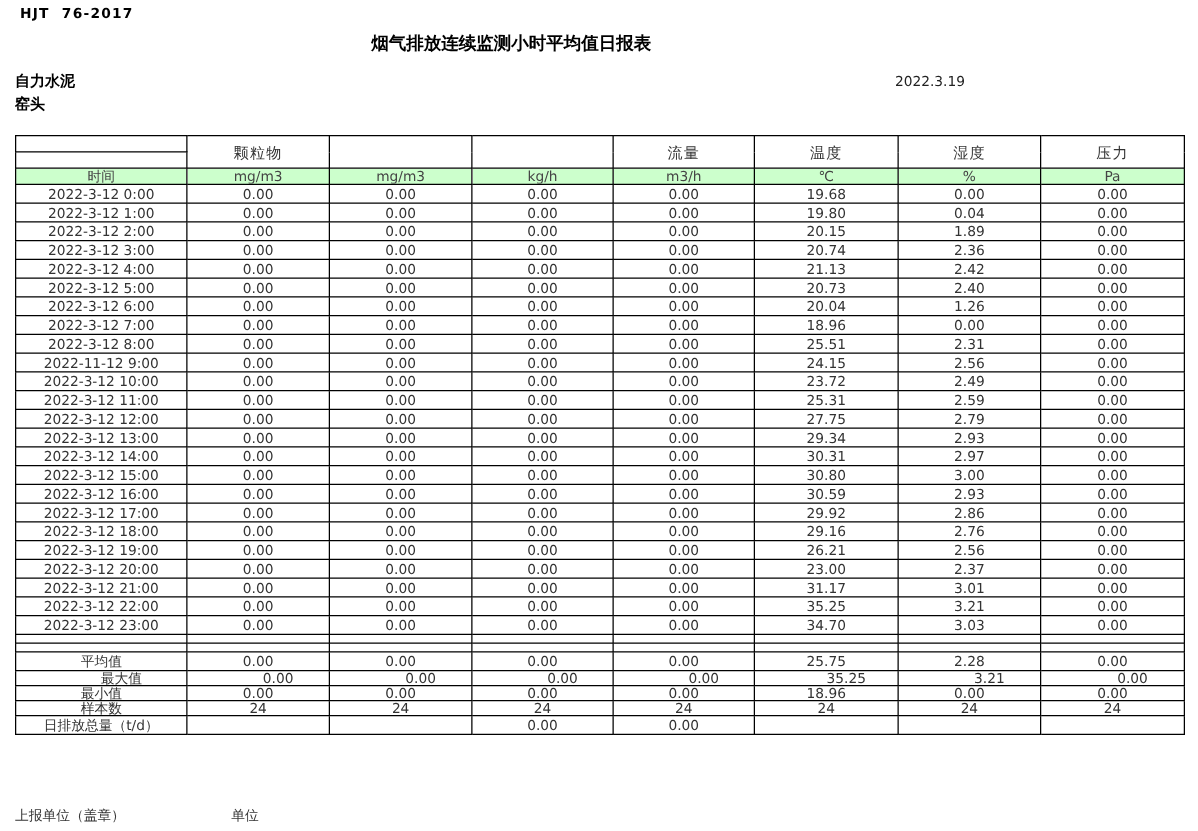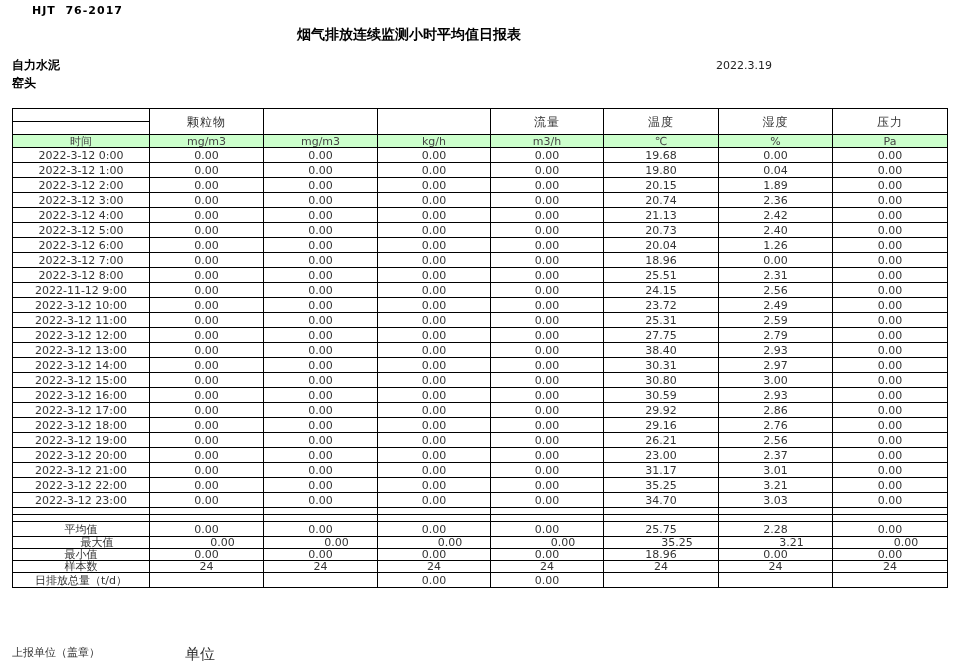--- a/index.html
+++ b/index.html
@@ -3,21 +3,21 @@
 <meta charset="utf-8">
 <style>
   * { margin:0; padding:0; box-sizing:border-box; }
   html,body { background:#ffffff; }
   body {
     width:958px; height:665px; position:relative; overflow:hidden;
     font-family:"DejaVu Sans","Liberation Sans",sans-serif; color:#222;
   }
   .std {
     position:absolute; left:16px; top:4px; font-size:11px; font-weight:bold;
-    color:#000; white-space:pre; letter-spacing:1px;margin-left:16px;
+    color:#000; white-space:pre; letter-spacing:1px;
   }
   .title {
     position:absolute; left:0; top:26px; width:818px; text-align:center;
     font-size:14px; font-weight:bold; color:#000;
   }
   .company { position:absolute; left:12px; top:57px; font-size:12px; font-weight:bold; color:#000; }
   .point   { position:absolute; left:12px; top:75px; font-size:12px; font-weight:bold; color:#000;text-align:center; }
   .date    { position:absolute; left:716px; top:59px; font-size:11px; color:#222; }
 
   table.report {
@@ -35,21 +35,21 @@
   tbody.spacers tr td { height:7px; }
   tbody.summary tr.sum-0 td { height:15px; }
   tbody.summary tr.sum-1 td { height:11px;padding-left:32px; }
   tbody.summary tr.sum-2 td { height:11px; }
   tbody.summary tr.sum-3 td { height:12px; }
   tbody.summary tr.sum-4 td { height:15px; }
   tbody.summary td.rowlabel { font-size:11px; color:#333; }
 
   .foot1 { position:absolute; left:12px; top:627px; font-size:11px; color:#333;margin-top:48px; }
   .foot2 { position:absolute; left:12px; top:645px; font-size:11px; color:#333; }
-  .foot3 { position:absolute; left:185px; top:645px; font-size:15px; color:#333;text-align:center; }
+  .foot3 { position:absolute; left:185px; top:645px; font-size:11px; color:#333;text-align:center; }
 </style>
 </head>
 <body>
 
 <div class="std">HJT  76-2017</div>
 <div class="title">烟气排放连续监测小时平均值日报表</div>
 <div class="company">自力水泥</div>
 <div class="point">窑头</div>
 <div class="date">2022.3.19</div>
 
@@ -219,21 +219,21 @@
         <td>27.75</td>
         <td>2.79</td>
         <td>0.00</td>
       </tr>
       <tr>
         <td class="rowlabel">2022-3-12 13:00</td>
         <td>0.00</td>
         <td>0.00</td>
         <td>0.00</td>
         <td>0.00</td>
-        <td>38.40</td>
+        <td>29.34</td>
         <td>2.93</td>
         <td>0.00</td>
       </tr>
       <tr>
         <td class="rowlabel">2022-3-12 14:00</td>
         <td>0.00</td>
         <td>0.00</td>
         <td>0.00</td>
         <td>0.00</td>
         <td>30.31</td>

